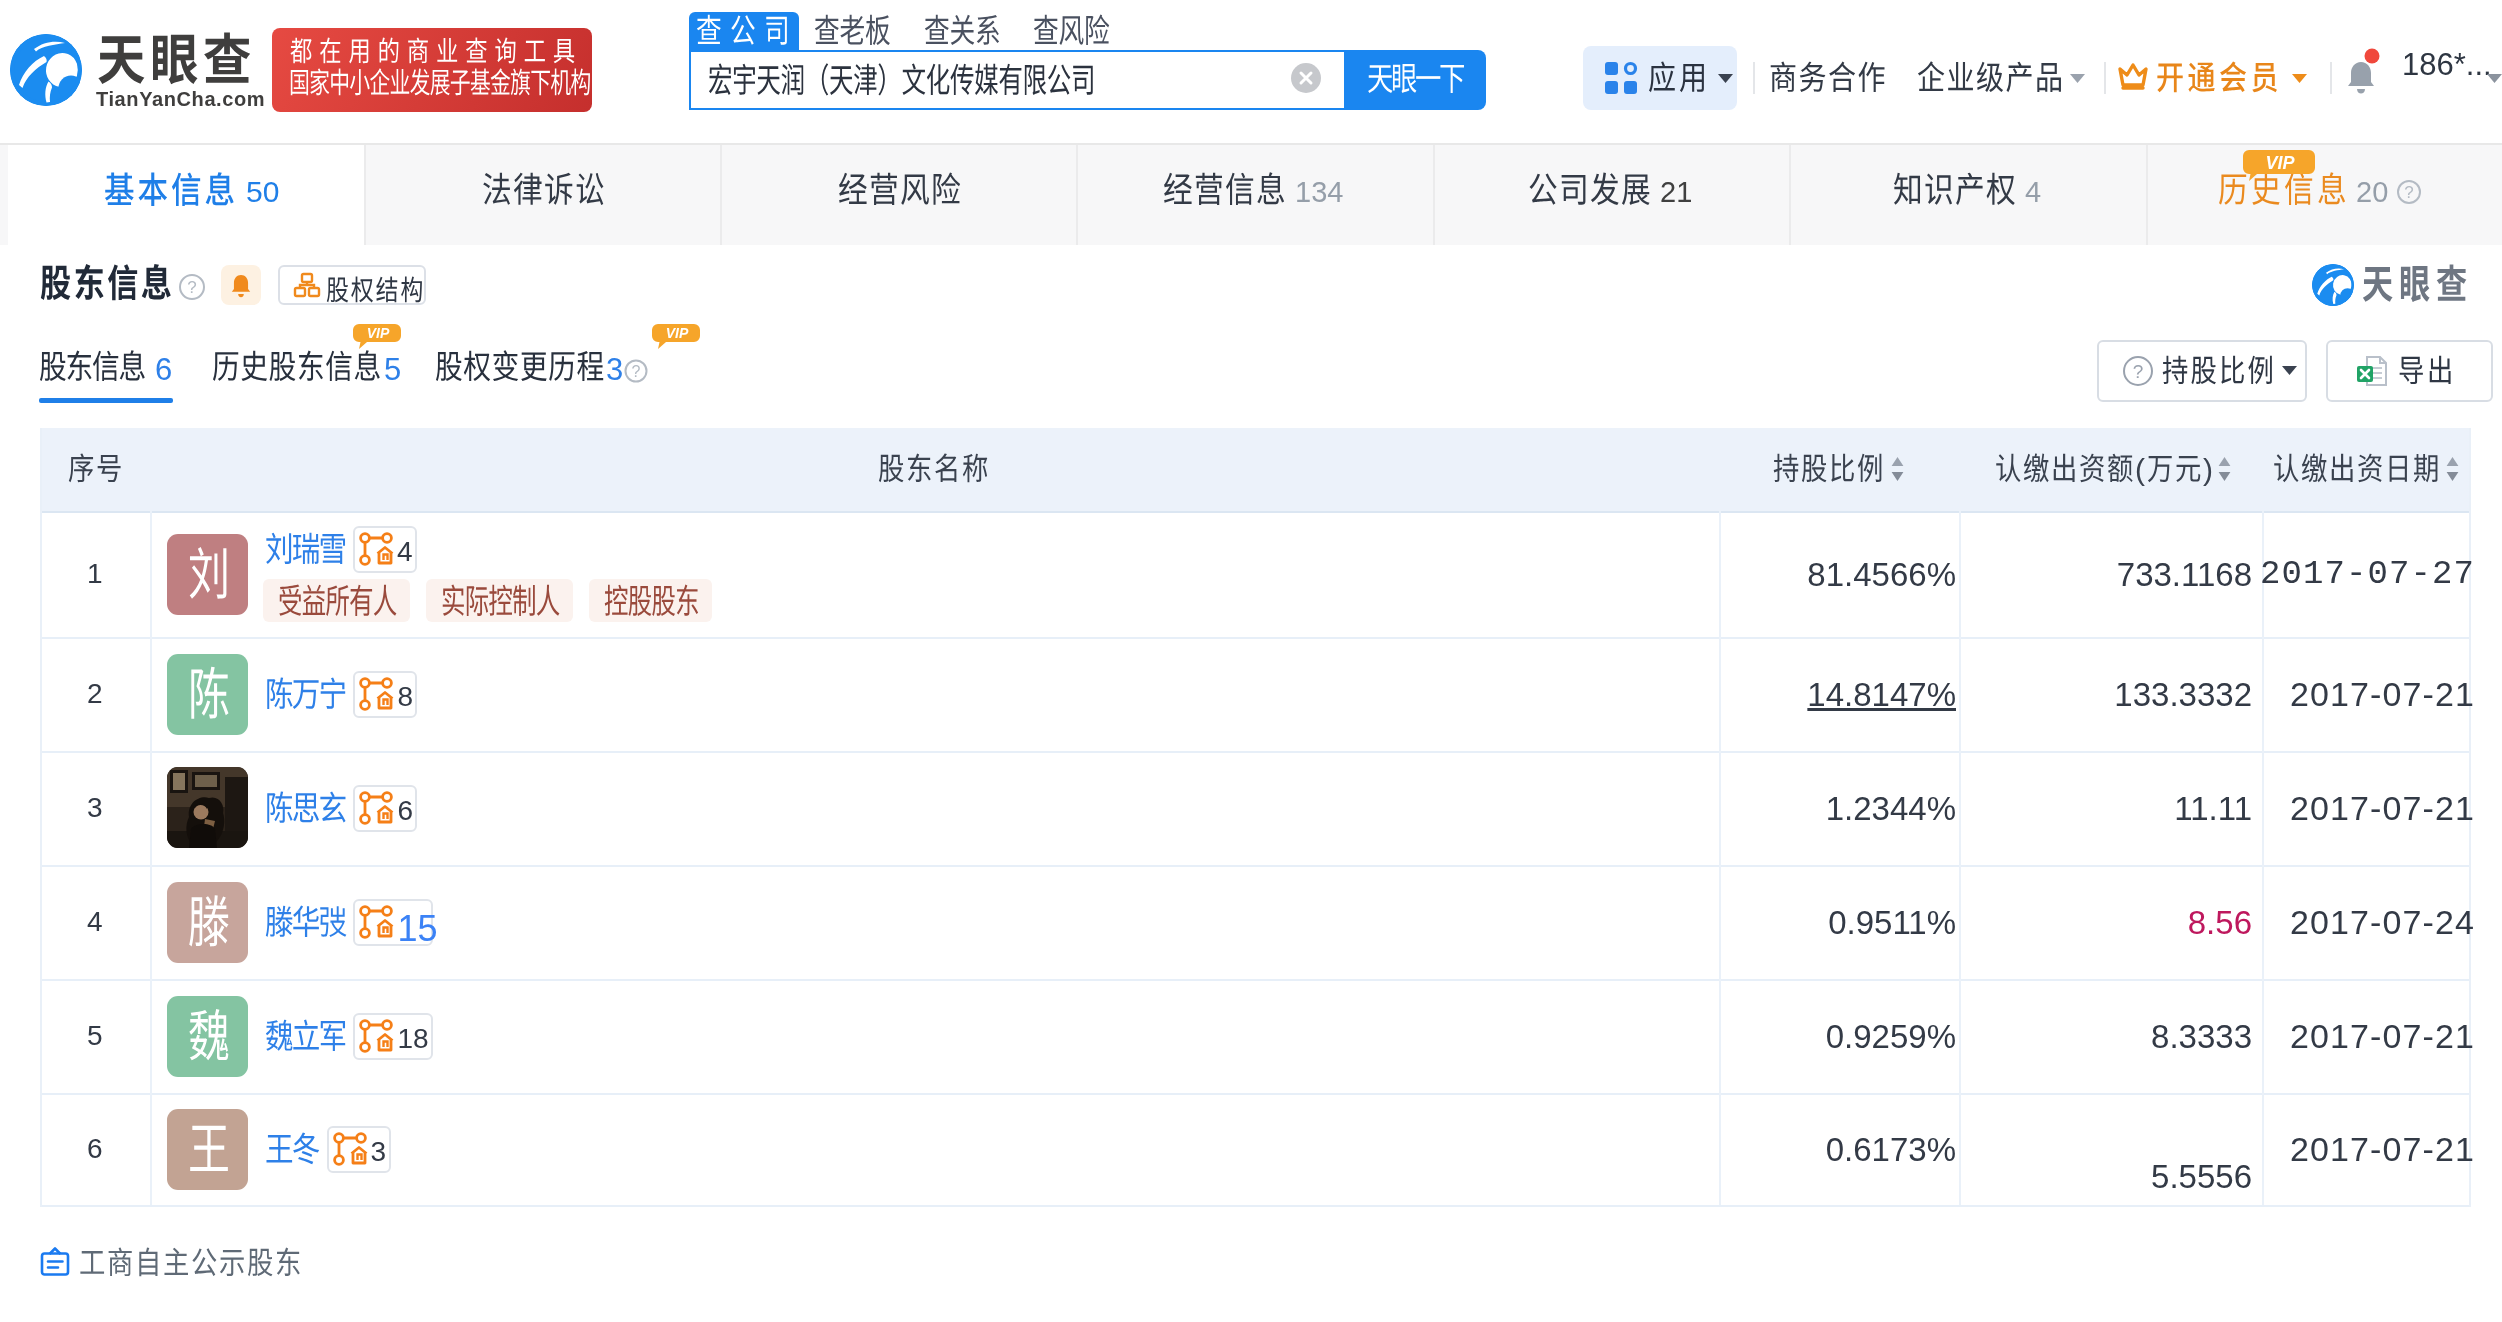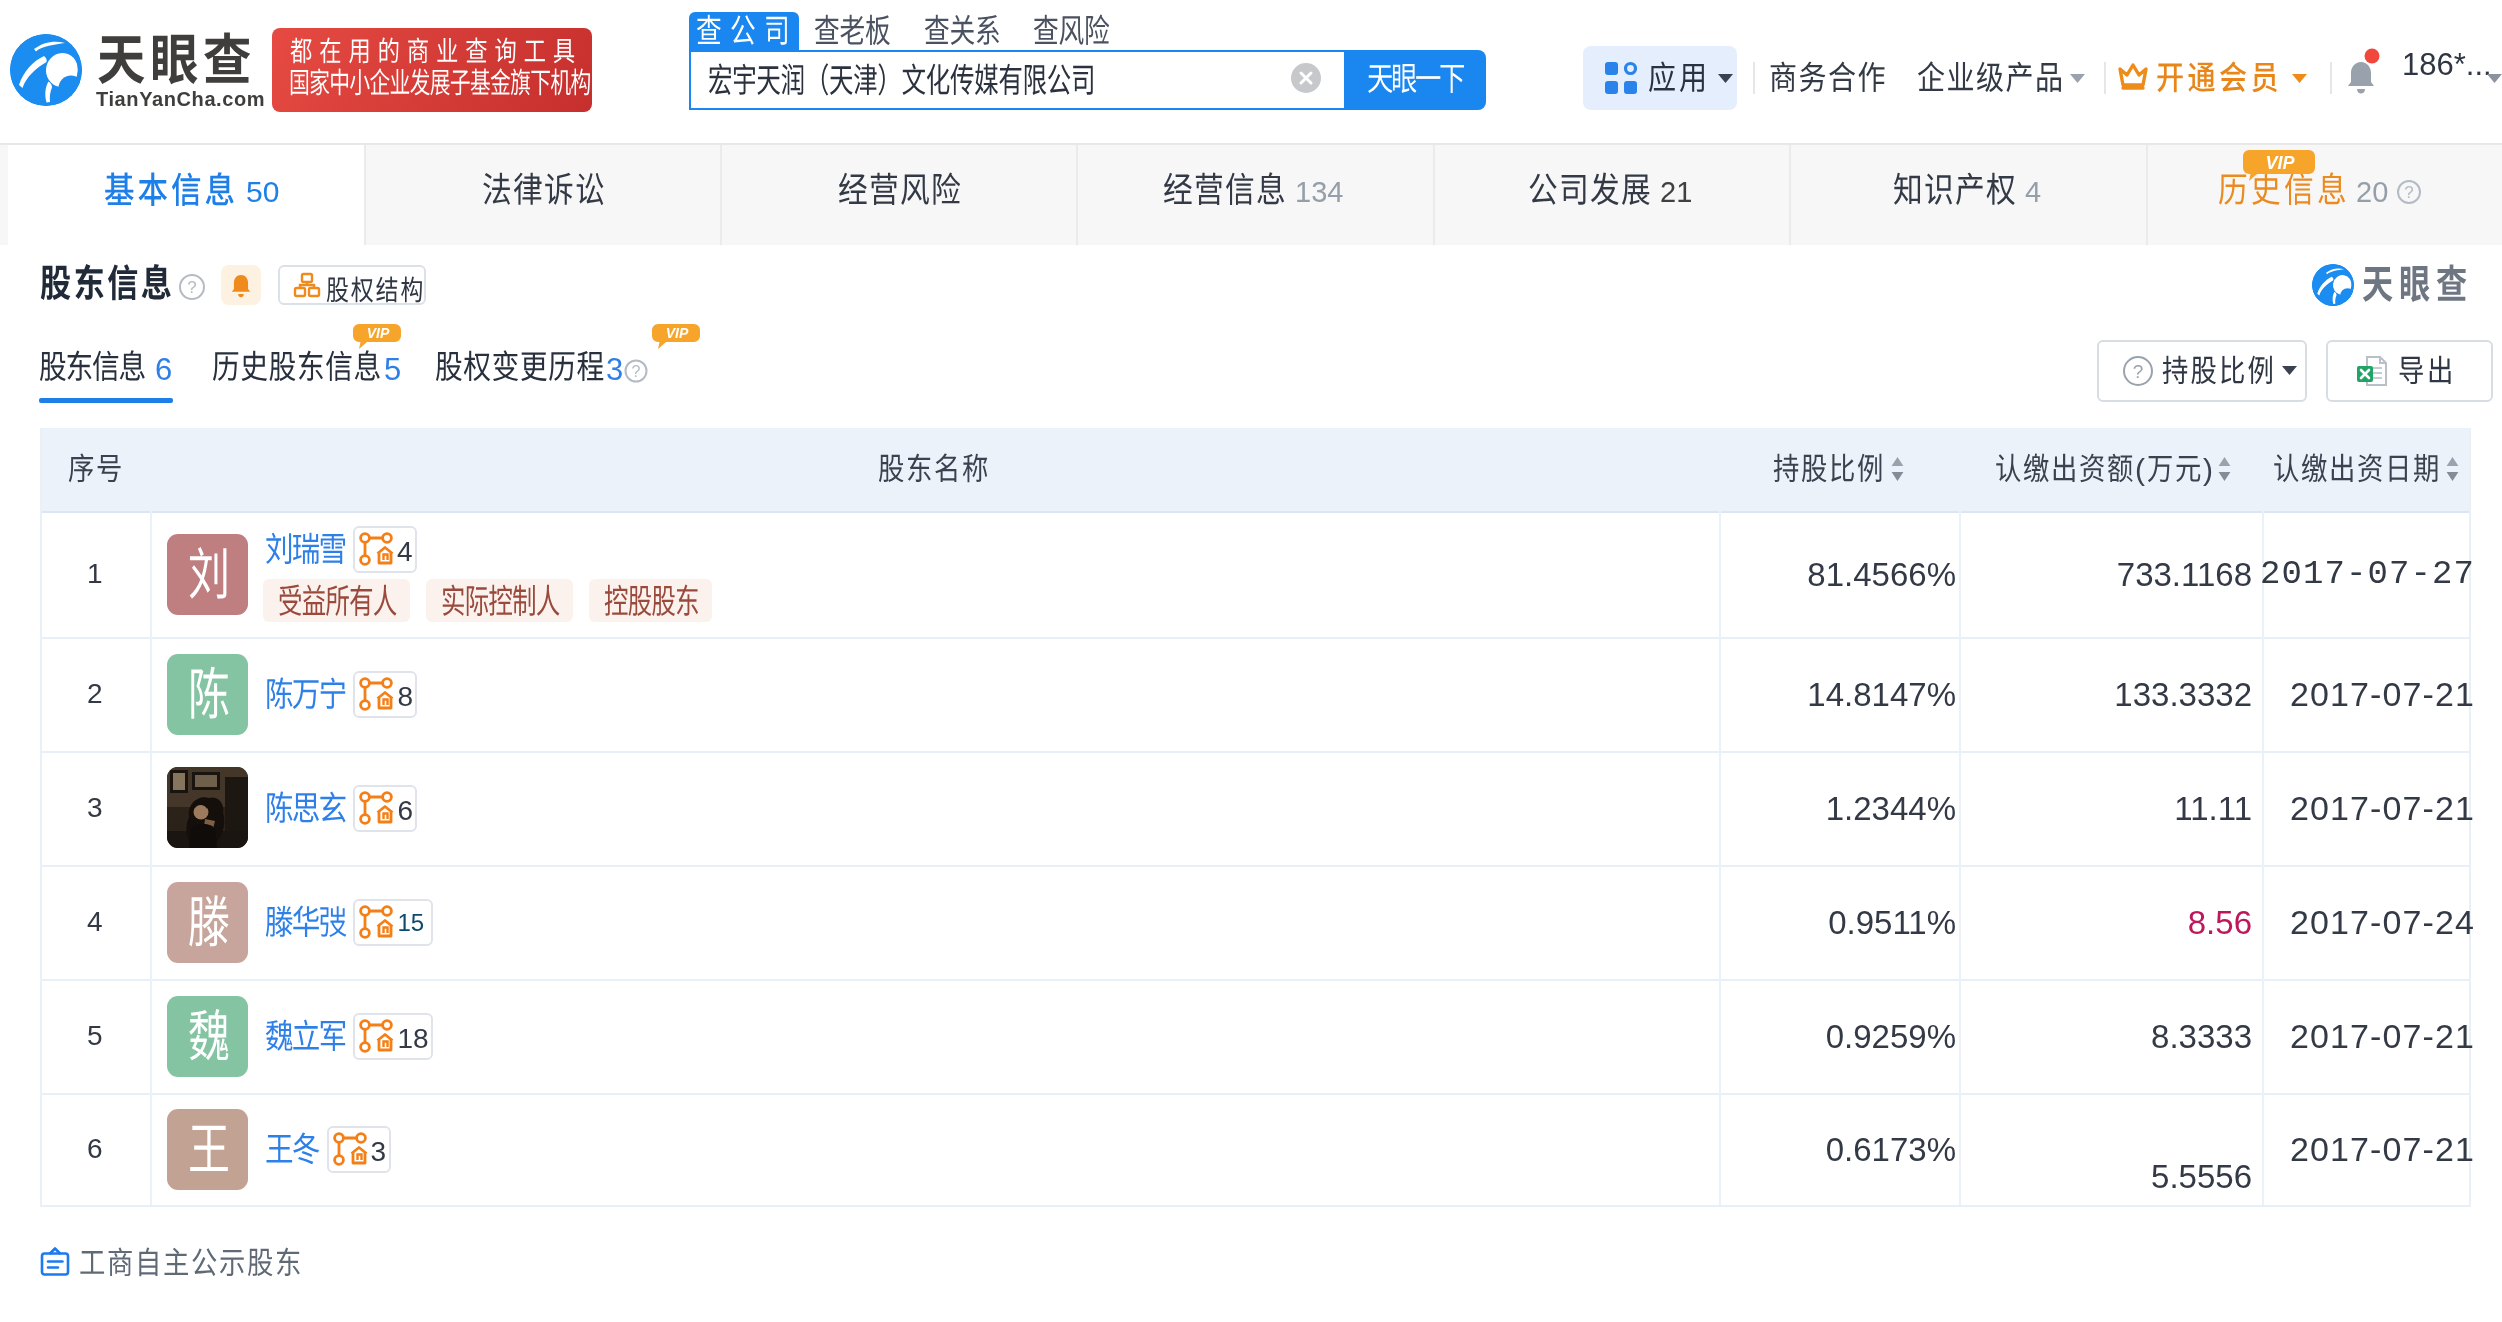--- a/index.html
+++ b/index.html
@@ -681,21 +681,21 @@
 <div class="A" style="left:353.4px;top:671.0px;width:64.0px;height:47.0px;background:#fff;border:2px solid #e0e4ea;border-radius:6px;"></div>
 <svg class="t" style="left:359.4px;top:677.0px" width="34" height="34" viewBox="0 0 34 34">
     <circle cx="6" cy="6" r="4.4" fill="none" stroke="#f57f17" stroke-width="2.8"></circle>
     <circle cx="6" cy="28" r="4.4" fill="none" stroke="#f57f17" stroke-width="2.8"></circle>
     <circle cx="28" cy="6" r="4.4" fill="none" stroke="#f57f17" stroke-width="2.8"></circle>
     <path d="M6 10.4 V23.6 M10.4 6 H23.6" stroke="#f57f17" stroke-width="2.8"></path>
     <path d="M18.5 21.5 L26 15.5 L33.5 21.5 M20 20.5 V31 H32 V20.5" fill="none" stroke="#f57f17" stroke-width="2.8" stroke-linejoin="round"></path>
     <path d="M24.5 28 V22.5 H28.5 V28" fill="none" stroke="#f57f17" stroke-width="2.4"></path>
   </svg>
 <div class="L" style="left:397.4px;top:683.0px;font-size:28px;color:#333a46;font-weight:normal;">8</div>
-<div class="L" style="right:546.0px;top:678.0px;font-size:33px;color:#333a46;">14.8147%</div>
+<div class="L" style="right:546.0px;top:678.0px;font-size:33px;color:#333a46;text-decoration:underline;">14.8147%</div>
 <div class="L" style="right:250.0px;top:678.0px;font-size:33px;color:#333a46;">133.3332</div>
 <div class="L" style="right:27.0px;top:677.0px;font-size:34px;color:#333a46;letter-spacing:1.1px;">2017-07-21</div>
 <div class="L" style="left:87.0px;top:794.0px;font-size:28px;color:#333a46;font-weight:normal;">3</div>
 <svg class="t" style="left:167px;top:767px" width="81" height="81" viewBox="0 0 81 81">
     <defs>
       <clipPath id="avc">
         <rect width="81" height="81" rx="11"></rect>
       </clipPath>
     </defs>
     <g clip-path="url(#avc)">
@@ -750,21 +750,21 @@
   </svg>
 <div class="A" style="left:353.4px;top:899.0px;width:80.0px;height:47.0px;background:#fff;border:2px solid #e0e4ea;border-radius:6px;"></div>
 <svg class="t" style="left:359.4px;top:905.0px" width="34" height="34" viewBox="0 0 34 34">
     <circle cx="6" cy="6" r="4.4" fill="none" stroke="#f57f17" stroke-width="2.8"></circle>
     <circle cx="6" cy="28" r="4.4" fill="none" stroke="#f57f17" stroke-width="2.8"></circle>
     <circle cx="28" cy="6" r="4.4" fill="none" stroke="#f57f17" stroke-width="2.8"></circle>
     <path d="M6 10.4 V23.6 M10.4 6 H23.6" stroke="#f57f17" stroke-width="2.8"></path>
     <path d="M18.5 21.5 L26 15.5 L33.5 21.5 M20 20.5 V31 H32 V20.5" fill="none" stroke="#f57f17" stroke-width="2.8" stroke-linejoin="round"></path>
     <path d="M24.5 28 V22.5 H28.5 V28" fill="none" stroke="#f57f17" stroke-width="2.4"></path>
   </svg>
-<div class="L" style="left:397.4px;top:911.0px;font-size:24px;color:#0c4a6e;font-weight:normal;">15</div>
+<div class="L" style="left:397.4px;top:911.0px;font-size:36px;color:#3b82f6;font-weight:normal;">15</div>
 <div class="L" style="right:546.0px;top:906.0px;font-size:33px;color:#333a46;">0.9511%</div>
 <div class="L" style="right:250.0px;top:906.0px;font-size:33px;color:#be185d;">8.56</div>
 <div class="L" style="right:27.0px;top:905.0px;font-size:34px;color:#333a46;letter-spacing:1.1px;">2017-07-24</div>
 <div class="L" style="left:87.0px;top:1022.0px;font-size:28px;color:#333a46;font-weight:normal;">5</div>
 <div class="A" style="left:167.0px;top:995.5px;width:81.0px;height:81.0px;background:#84c4a2;border-radius:11px;"></div>
 <svg class="t" style="left:187.5px;top:1007.5px;" width="56.0" height="56" fill="#fff">
     <g transform="translate(0 48.16)">
       <use href="#g9b4fr" transform="translate(0.0 0) scale(0.04200 -0.05600)"></use>
     </g>
   </svg>

